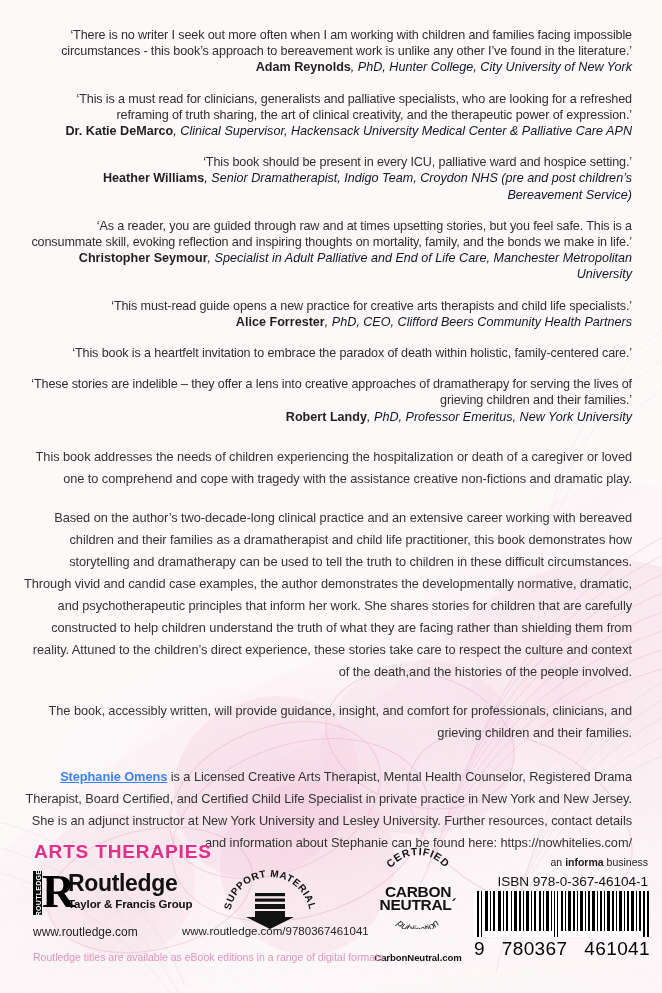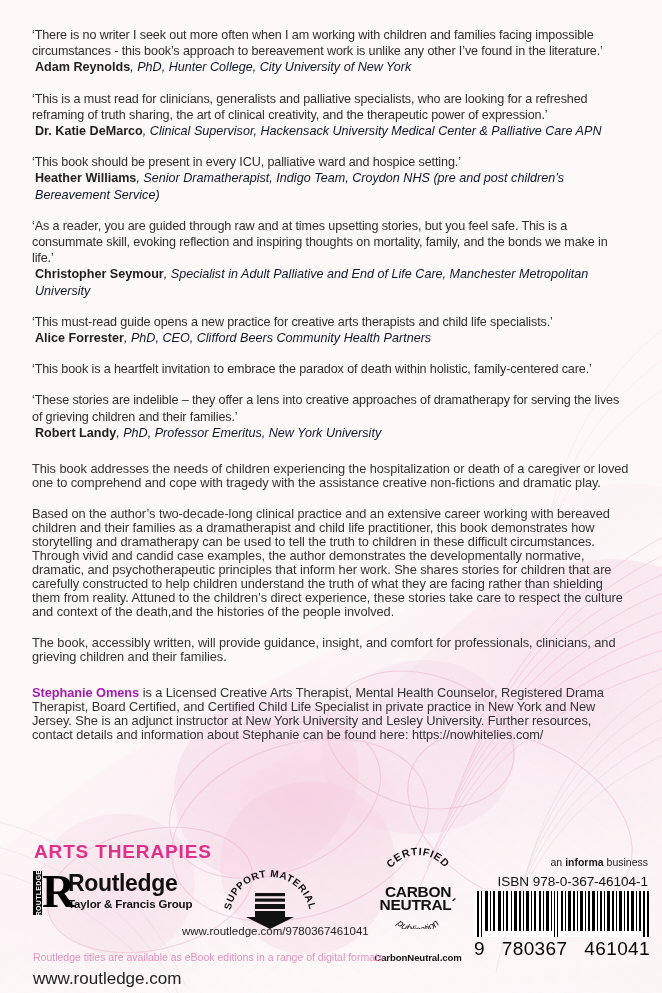--- a/index.html
+++ b/index.html
@@ -23,21 +23,22 @@
     inset: 0;
     z-index: 0;
     pointer-events: none;
   }
   #art svg { display: block; width: 100%; height: 100%; }
 
   
   #content {
     position: relative;
     z-index: 2;
-    padding: 27px 30px 0 32px;
+    padding: 27px 30px 0 24px;
+    text-align: right;
   }
 
   .endorsement {
     margin: 0 0 15px 0;
   }
   .endorsement .quote {
     display: block;
     font-size: 12.6px;
     line-height: 16.2px;
     color: #2e2e2e;
@@ -57,26 +58,26 @@
   }
   .endorsement .attrib .role {
     font-style: italic;
     color: #0f172a;
   }
 
   .blurb-block { margin-top: 21px; }
   .blurb {
     margin: 17px 0 14px 0;
     font-size: 12.8px;
-    line-height: 14px;
+    line-height: 22px;
     color: #333333;
     letter-spacing: -0.005em;
   }
   .blurb.author-bio { margin-top: 22px; }
-  .blurb .name { font-weight: bold; color: #a21caf; }
+  .blurb .name { font-weight: bold; color: #3b82f6; text-decoration: underline; }
 
   
   #footer {
     position: absolute;
     left: 0; right: 0; bottom: 0;
     height: 160px;
     z-index: 3;
   }
   #series-label {
     position: absolute;
@@ -142,23 +143,22 @@
     line-height: 14px;
     font-weight: bold;
     letter-spacing: -0.01em;
     color: #111;
     margin-top: 1px;
   }
   #routledge-url {
     position: absolute;
     left: 33px;
     top: 92px;
-    font-size: 17px;
+    font-size: 12px;
     color: #222;
-    margin-top: 44px;
   }
 
   
   #support-badge {
     position: absolute;
     left: 222px;
     top: 34px;
     width: 96px;
     height: 62px;
   }

